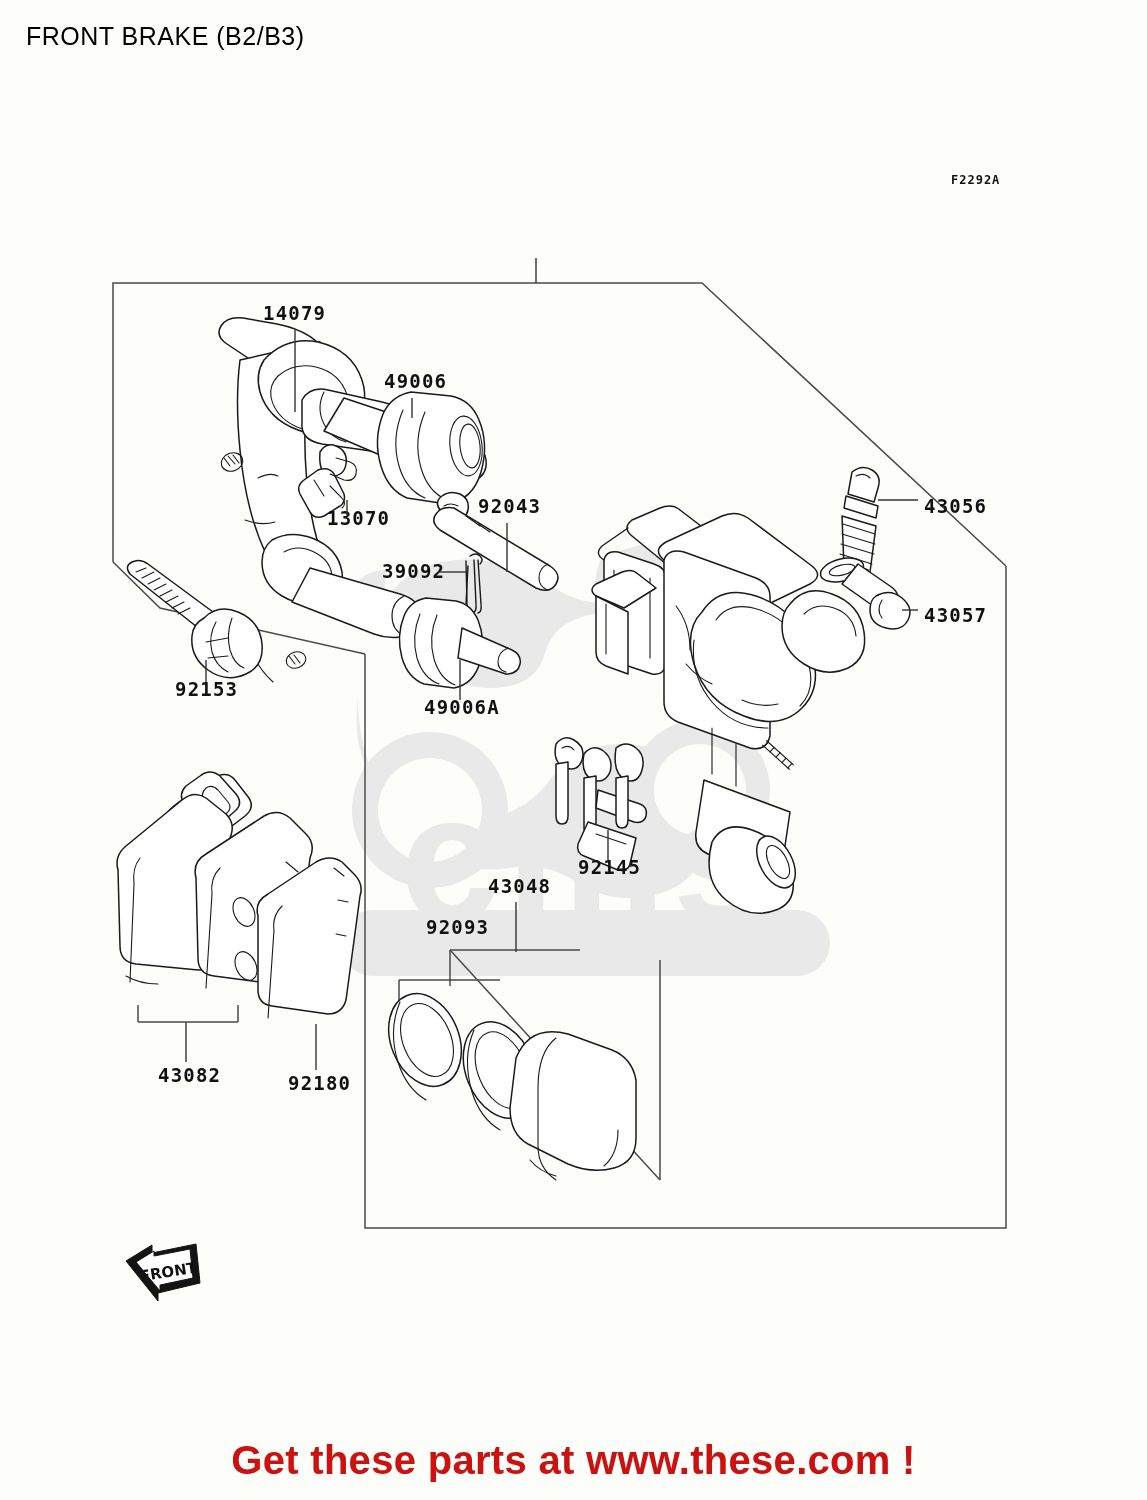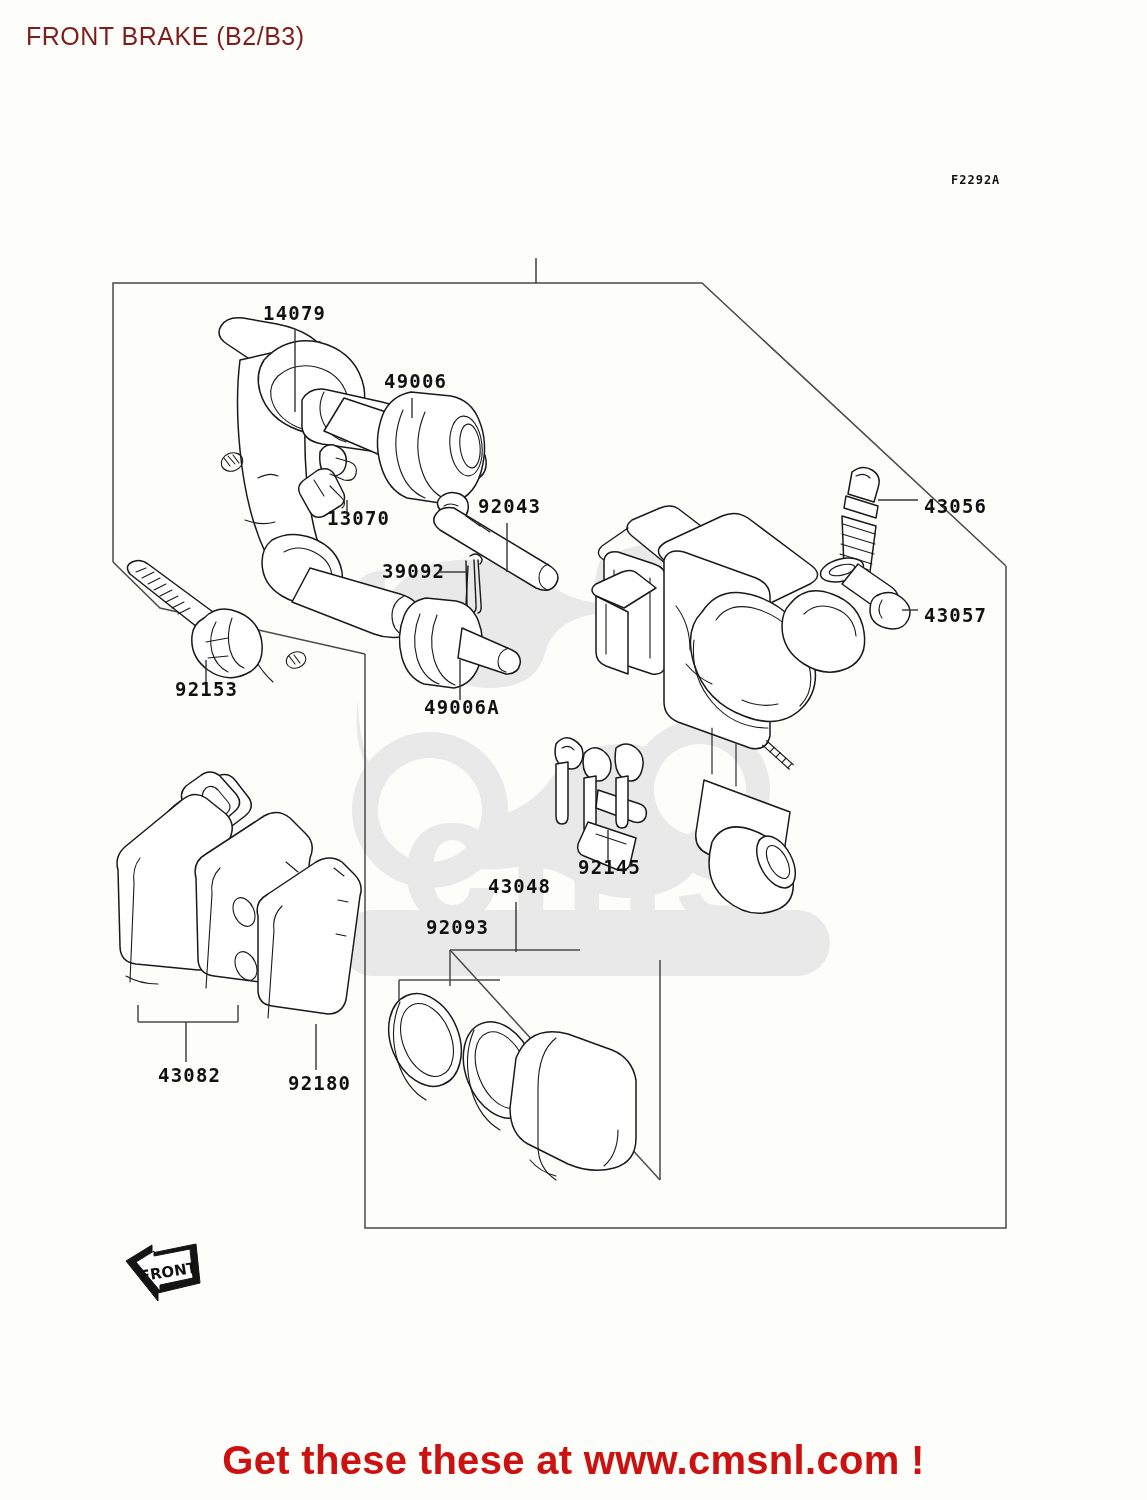--- a/index.html
+++ b/index.html
@@ -12,21 +12,21 @@
     height: 1500px;
     position: relative;
     font-family: "Liberation Sans", sans-serif;
     overflow: hidden;
   }
   #page-title {
     position: absolute;
     left: 26px;
     top: 22px;
     font-size: 25px;
-    color: #7f1d1d;
+    color: #000000;
     letter-spacing: 0.5px;
     font-weight: 400;
     white-space: nowrap;
   }
   #diagram-stage {
     position: absolute;
     left: 0;
     top: 0;
     width: 1147px;
     height: 1400px;
@@ -376,13 +376,13 @@
     <path d="M126 1261 L152 1245 L152 1253 L196 1244 L200 1283 L158 1293 L158 1301 Z" fill="#141414" stroke="#141414" stroke-width="1"></path>
     <path d="M136 1262 L154 1251 L154 1256 L190 1249 L193 1278 L160 1285 L160 1291 Z" fill="#ffffff" stroke="#141414" stroke-width="1"></path>
     <g transform="rotate(-9 168 1268)">
       <text class="front-badge-text" x="139" y="1277">FRONT</text>
     </g>
   </g>
 
 </svg>
 </div>
 
-<div id="footer-cta">Get these these at www.cmsnl.com !</div>
+<div id="footer-cta">Get these parts at www.these.com !</div>
 
 </body></html>

